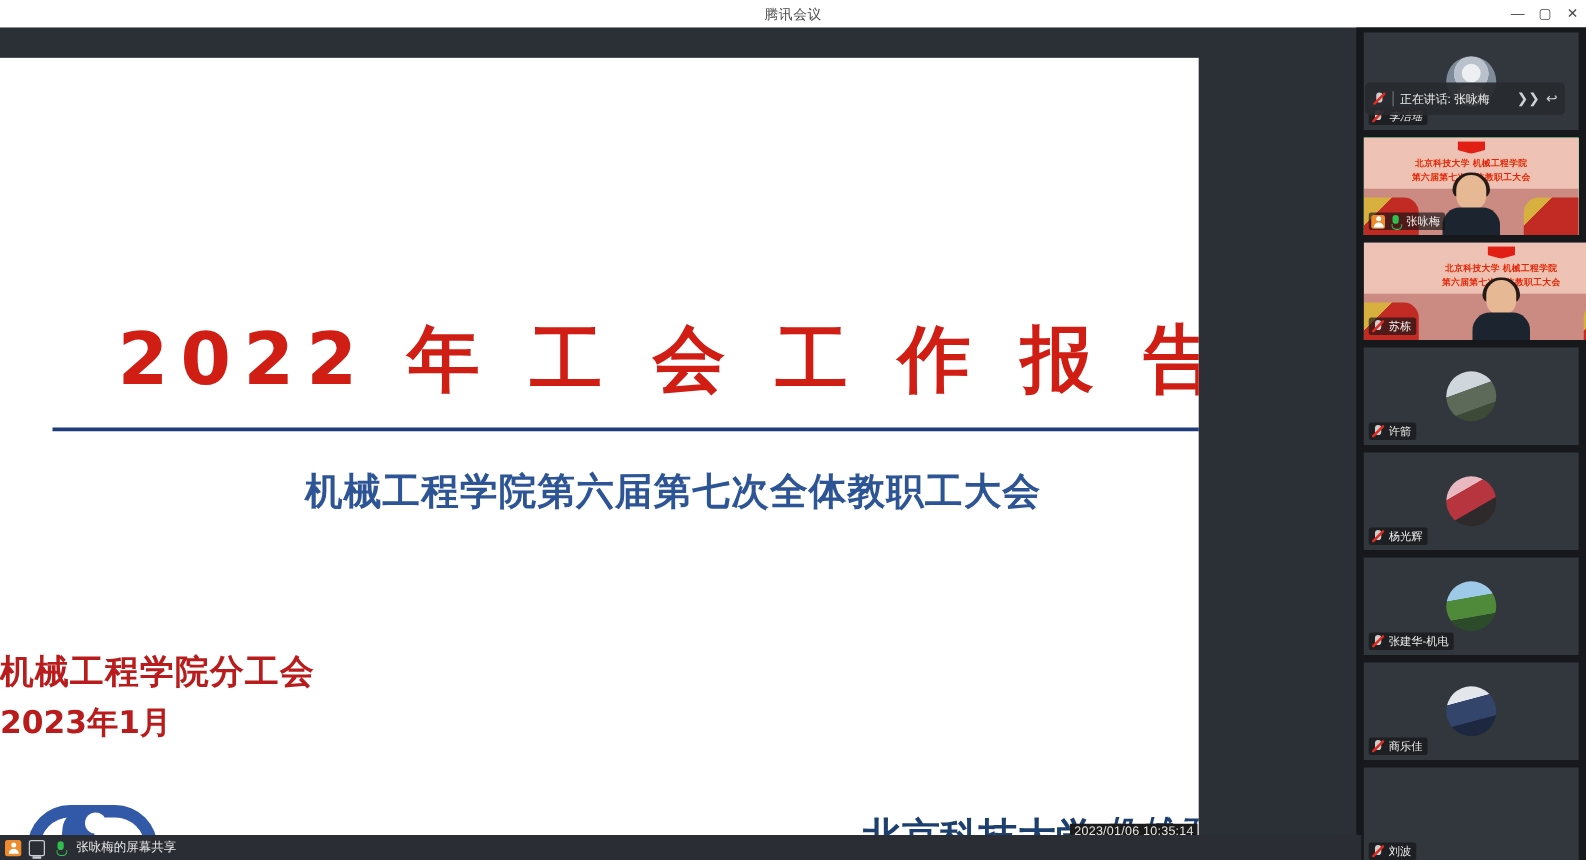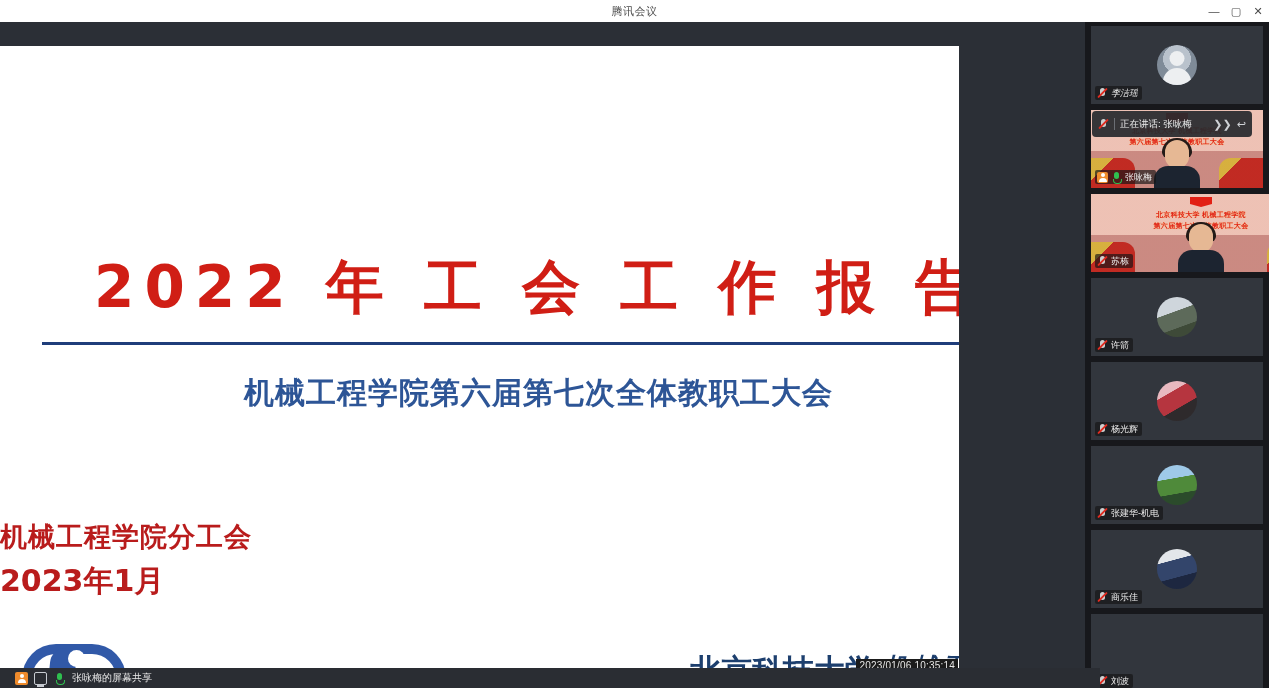--- a/index.html
+++ b/index.html
@@ -104,21 +104,21 @@
   .slide-line {
     position: absolute;
     width: 1077px;
     text-align: left;
     font-family: "DejaVu Sans", "Liberation Sans", sans-serif;
     font-weight: bold;
     color: #b91c1c;
     white-space: nowrap;
   }
   #slide-org  { left: 0; top: 473px; font-size: 27px; letter-spacing: 1px; }
-  #slide-date { left: 0; top: 515px; font-size: 30px; letter-spacing: 0px; }
+  #slide-date { left: 0; top: 515px; font-size: 25px; letter-spacing: 0px; }
 
   
   #sme-logo {
     position: absolute;
     left: 10px; top: 596px;
     width: 132px; height: 54px;
   }
   #sme-logo .mark {
     position: absolute;
     left: 12px; top: 0;
@@ -388,21 +388,20 @@
     left: 1092px; top: 44px;
     width: 160px; height: 26px;
     background: rgba(40,42,46,0.93);
     border-radius: 4px;
     display: flex;
     align-items: center;
     padding: 0 6px;
     box-sizing: border-box;
     gap: 5px;
     z-index: 40;
-    margin-top: 45px;
   }
   #speaking-toast .tx {
     font-size: 9.5px;
     color: #eeeeee;
     white-space: nowrap;
     flex: 1 1 auto;
     overflow: hidden;
   }
   #speaking-toast .divider {
     width: 1px; height: 12px; background: #6b6e74;
@@ -412,21 +411,21 @@
   }
 
   
   #sharebar {
     position: absolute;
     left: 0; bottom: 0;
     width: 1085px; height: 20px;
     background: #2a2d33;
     display: flex;
     align-items: center;
-    padding-left: 15px;
+    padding-left: 4px;
     gap: 6px;
     z-index: 30;
   }
   #sharebar .sb-ic { width: 13px; height: 13px; position: relative; flex: 0 0 auto; }
   #sharebar .sb-ic.person { background:#ef8b2c; border-radius:2px; }
   #sharebar .sb-ic.person::before {
     content:""; position:absolute; left:4.5px; top:2px; width:4px; height:4px;
     border-radius:50%; background:#fff;
   }
   #sharebar .sb-ic.person::after {

